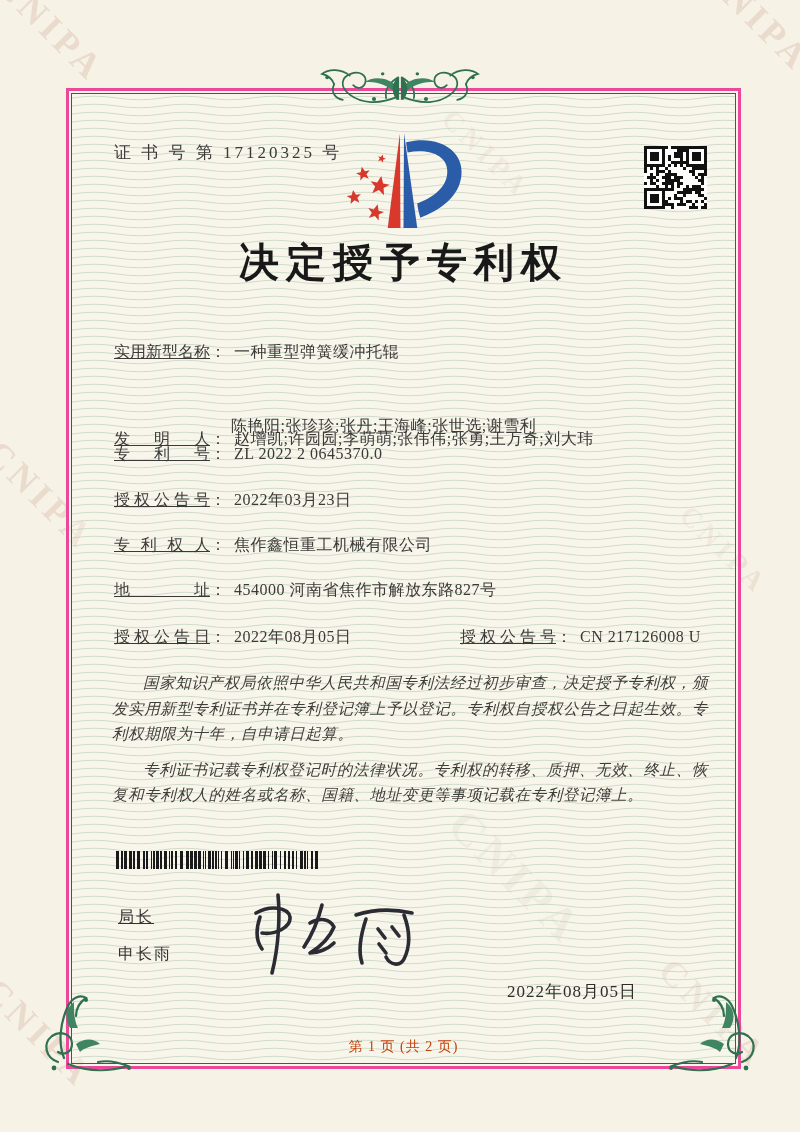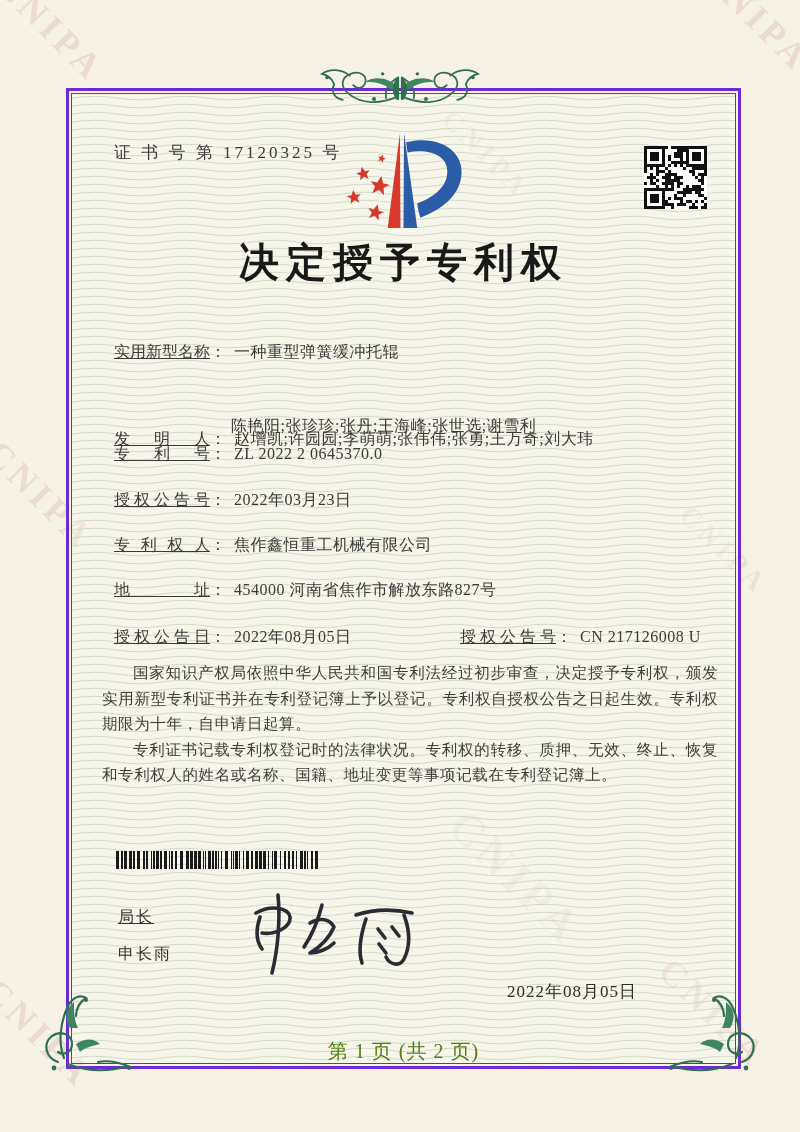--- a/index.html
+++ b/index.html
@@ -14,21 +14,21 @@
   .wm{
     position:absolute;font-family:"Liberation Serif",serif;font-weight:bold;
     color:rgba(205,165,148,0.30);letter-spacing:5px;transform:rotate(45deg);
     font-size:36px;white-space:nowrap;pointer-events:none;
   }
   .wm.small{font-size:28px;color:rgba(205,165,148,0.22);}
   .wm.big{font-size:46px;color:rgba(190,175,160,0.22);}
   
   .frame{
     position:absolute;left:66px;top:88px;width:669px;height:975px;
-    border:3px solid #6d28d9;background:rgba(253,252,244,0.35);
+    border:3px solid #ec4899;background:rgba(253,252,244,0.35);
   }
   .frame-inner{position:absolute;inset:2px;border:1px solid #26684a;}
   .waves{position:absolute;inset:0;width:100%;height:100%;opacity:.55;}
   
   .ornament-top{position:absolute;left:285px;top:60px;width:230px;height:52px;}
   .ornament-corner{position:absolute;width:110px;height:100px;}
   .ornament-corner.left{left:28px;top:988px;}
   .ornament-corner.right{left:662px;top:988px;}
   
   .cert-no{
@@ -58,31 +58,31 @@
   .r-filing{top:148px;}
   .r-patentee{top:193px;}
   .r-addr{top:238px;}
   .r-grant{top:285px;}
   .grant2{position:absolute;left:346px;top:0;white-space:nowrap;}
   .body-text{
     position:absolute;left:30px;top:566px;width:616px;
     font-size:15.5px;line-height:25.5px;letter-spacing:0.6px;color:#3f3e3a;
     text-align:justify;
   }
-  .body-text p{margin:0;text-indent:2em;}
+  .body-text p{margin:10px;text-indent:2em;font-style:italic;}
   .barcode{
     position:absolute;left:44px;top:757px;width:205px;height:18px;
     display:flex;align-items:stretch;overflow:hidden;
   }
   .barcode div{flex:none;height:100%;}
   .commissioner-label{position:absolute;left:46px;top:813px;font-size:16px;letter-spacing:2px;color:#33322f;text-decoration:underline;}
   .commissioner-name{position:absolute;left:46px;top:850px;font-size:16px;letter-spacing:2px;color:#33322f;}
   .signature{position:absolute;left:150px;top:793px;width:230px;height:90px;}
   .grant-date-bottom{position:absolute;left:360px;top:886px;width:280px;text-align:center;font-size:17px;letter-spacing:1px;color:#2f2e2b;}
-  .page-info{position:absolute;left:0;top:944px;width:100%;text-align:center;font-size:20px;color:#4d7c0f;letter-spacing:1px;}
+  .page-info{position:absolute;left:0;top:944px;width:100%;text-align:center;font-size:14px;color:#c2410c;letter-spacing:1px;}
   .continuation{position:absolute;left:0;top:1078px;width:100%;text-align:center;font-size:15px;letter-spacing:2px;color:#3b3a36;}
 </style>
 </head>
 <body>
 
 <div class="page">
 
   <div class="wm" style="left:-18px;top:6px;">CNIPA</div>
   <div class="wm" style="left:688px;top:-4px;">CNIPA</div>
   <div class="wm small" style="left:430px;top:138px;">CNIPA</div>

